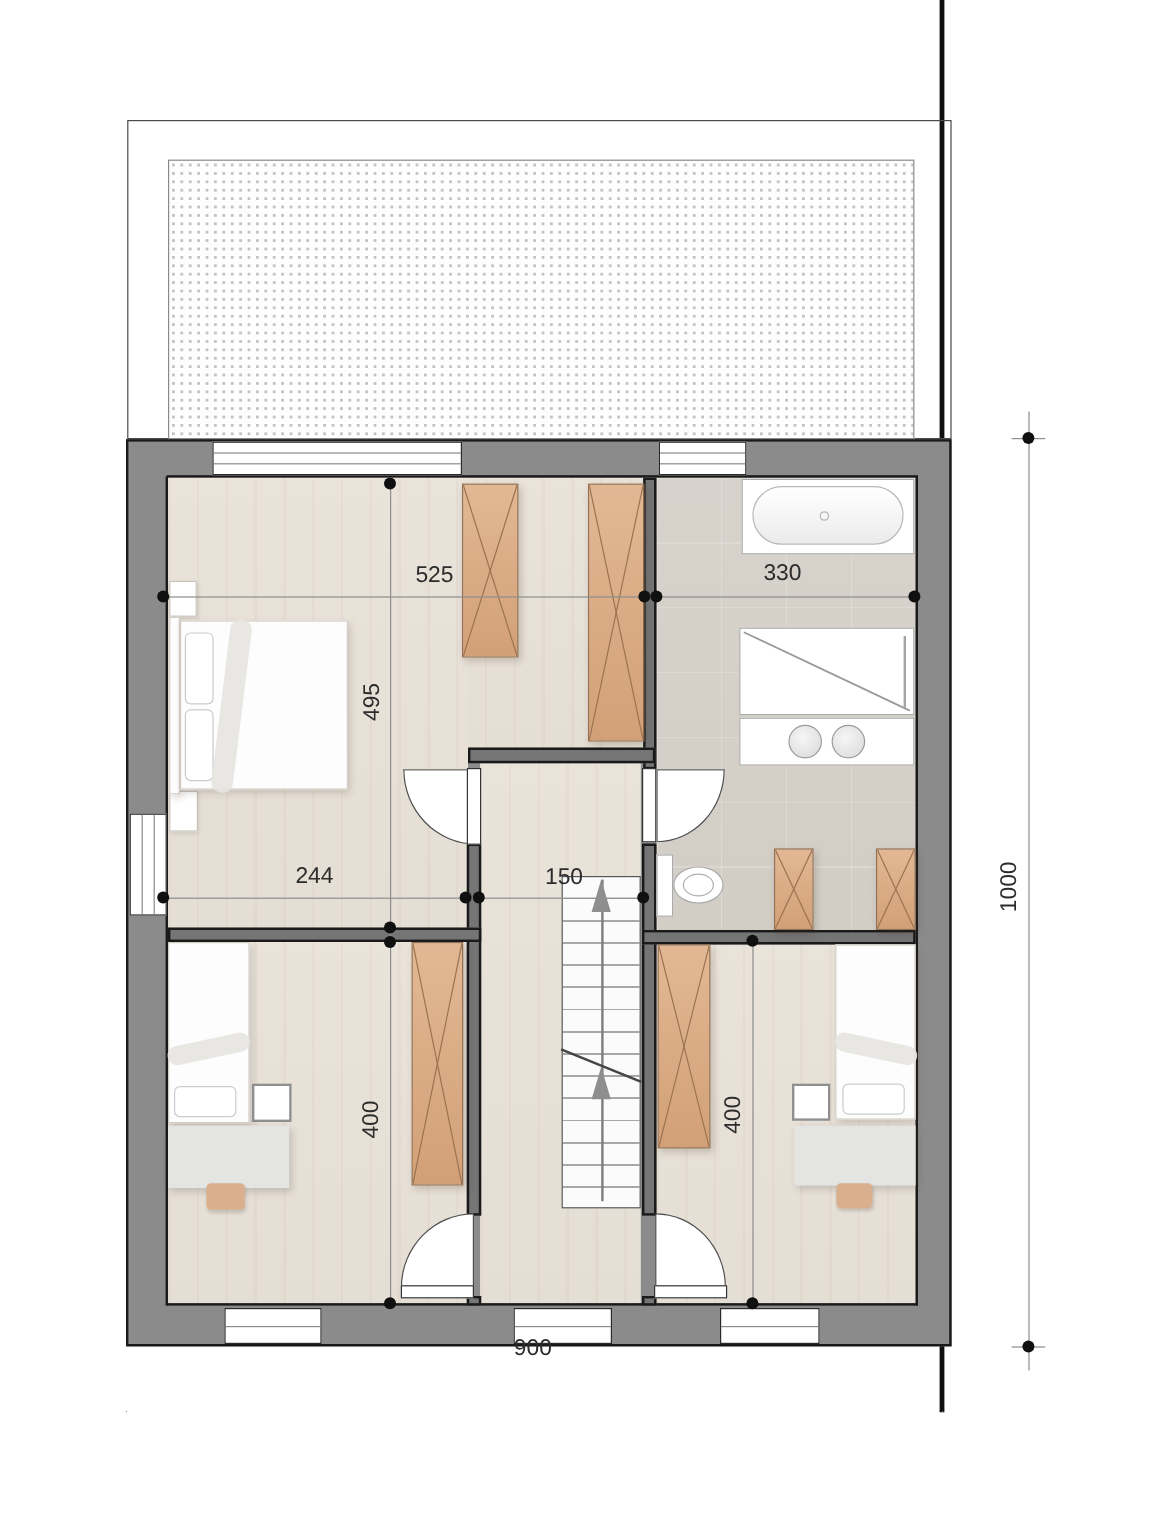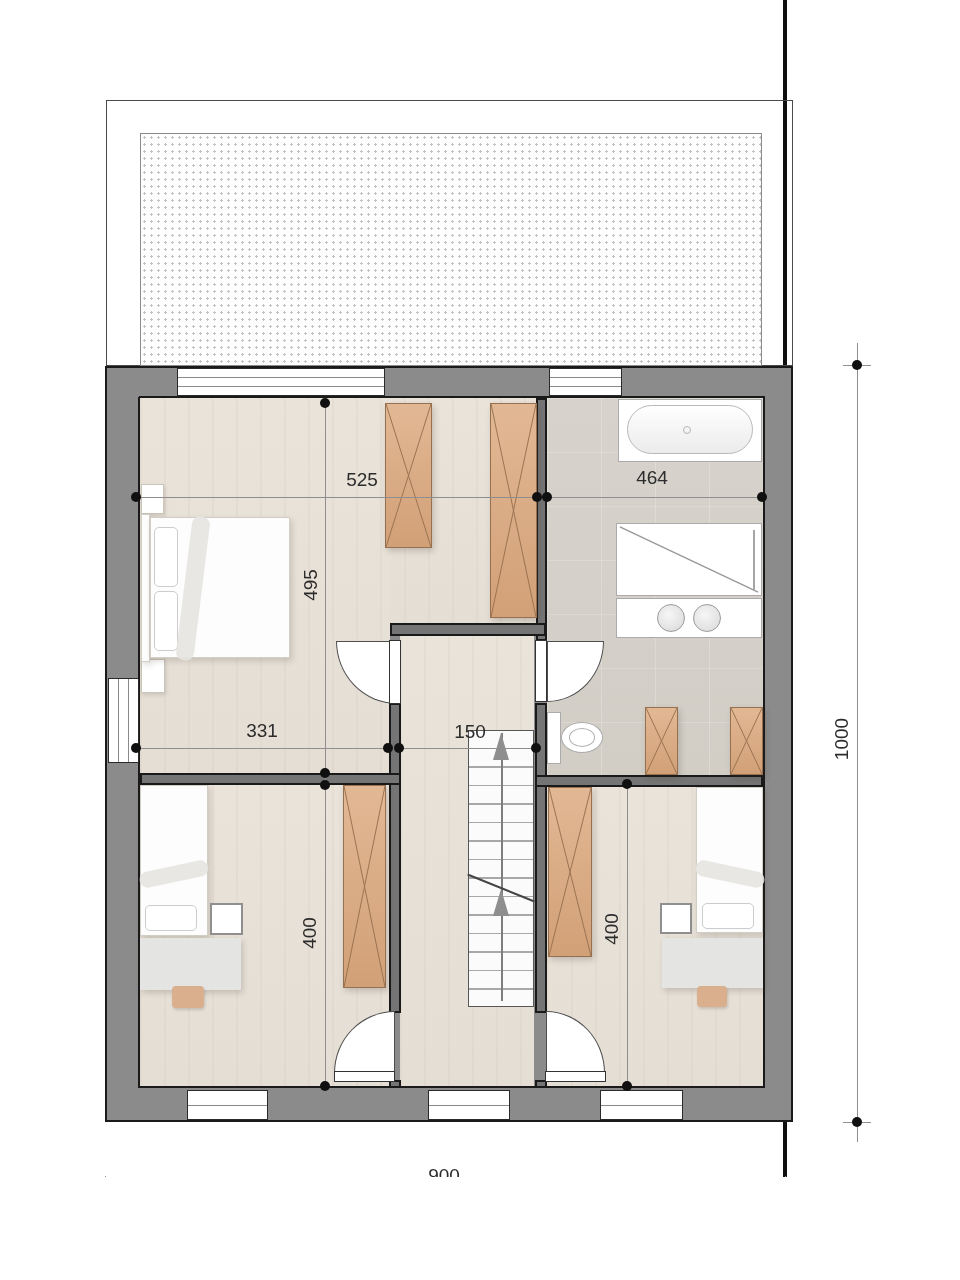--- a/index.html
+++ b/index.html
@@ -238,22 +238,22 @@
   <div class="abs dot" style="left:536px;top:748px;"></div>
   <div class="abs dot" style="left:325px;top:1086px;"></div>
   <div class="abs dot" style="left:627px;top:784px;"></div>
   <div class="abs dot" style="left:627px;top:1086px;"></div>
   <div class="abs dot" style="left:105px;top:1190px;"></div>
   <div class="abs dot" style="left:785px;top:1190px;"></div>
   <div class="abs dot" style="left:857px;top:365px;"></div>
   <div class="abs dot" style="left:857px;top:1122px;"></div>
 
   <div class="abs dimlabel" style="left:362px;top:480px;">525</div>
-  <div class="abs dimlabel" style="left:652px;top:478px;">464</div>
+  <div class="abs dimlabel" style="left:652px;top:478px;">330</div>
   <div class="abs dimlabel rot" style="left:311px;top:585px;">495</div>
-  <div class="abs dimlabel" style="left:262px;top:731px;">331</div>
+  <div class="abs dimlabel" style="left:262px;top:731px;">244</div>
   <div class="abs dimlabel" style="left:470px;top:732px;">150</div>
   <div class="abs dimlabel rot" style="left:310px;top:933px;">400</div>
   <div class="abs dimlabel rot" style="left:612px;top:929px;">400</div>
-  <div class="abs dimlabel" style="left:444px;top:1176px;">900</div>
+  <div class="abs dimlabel" style="left:444px;top:1124px;">900</div>
   <div class="abs dimlabel rot" style="left:842px;top:739px;">1000</div>
 
 </div>
 
 </body></html>

